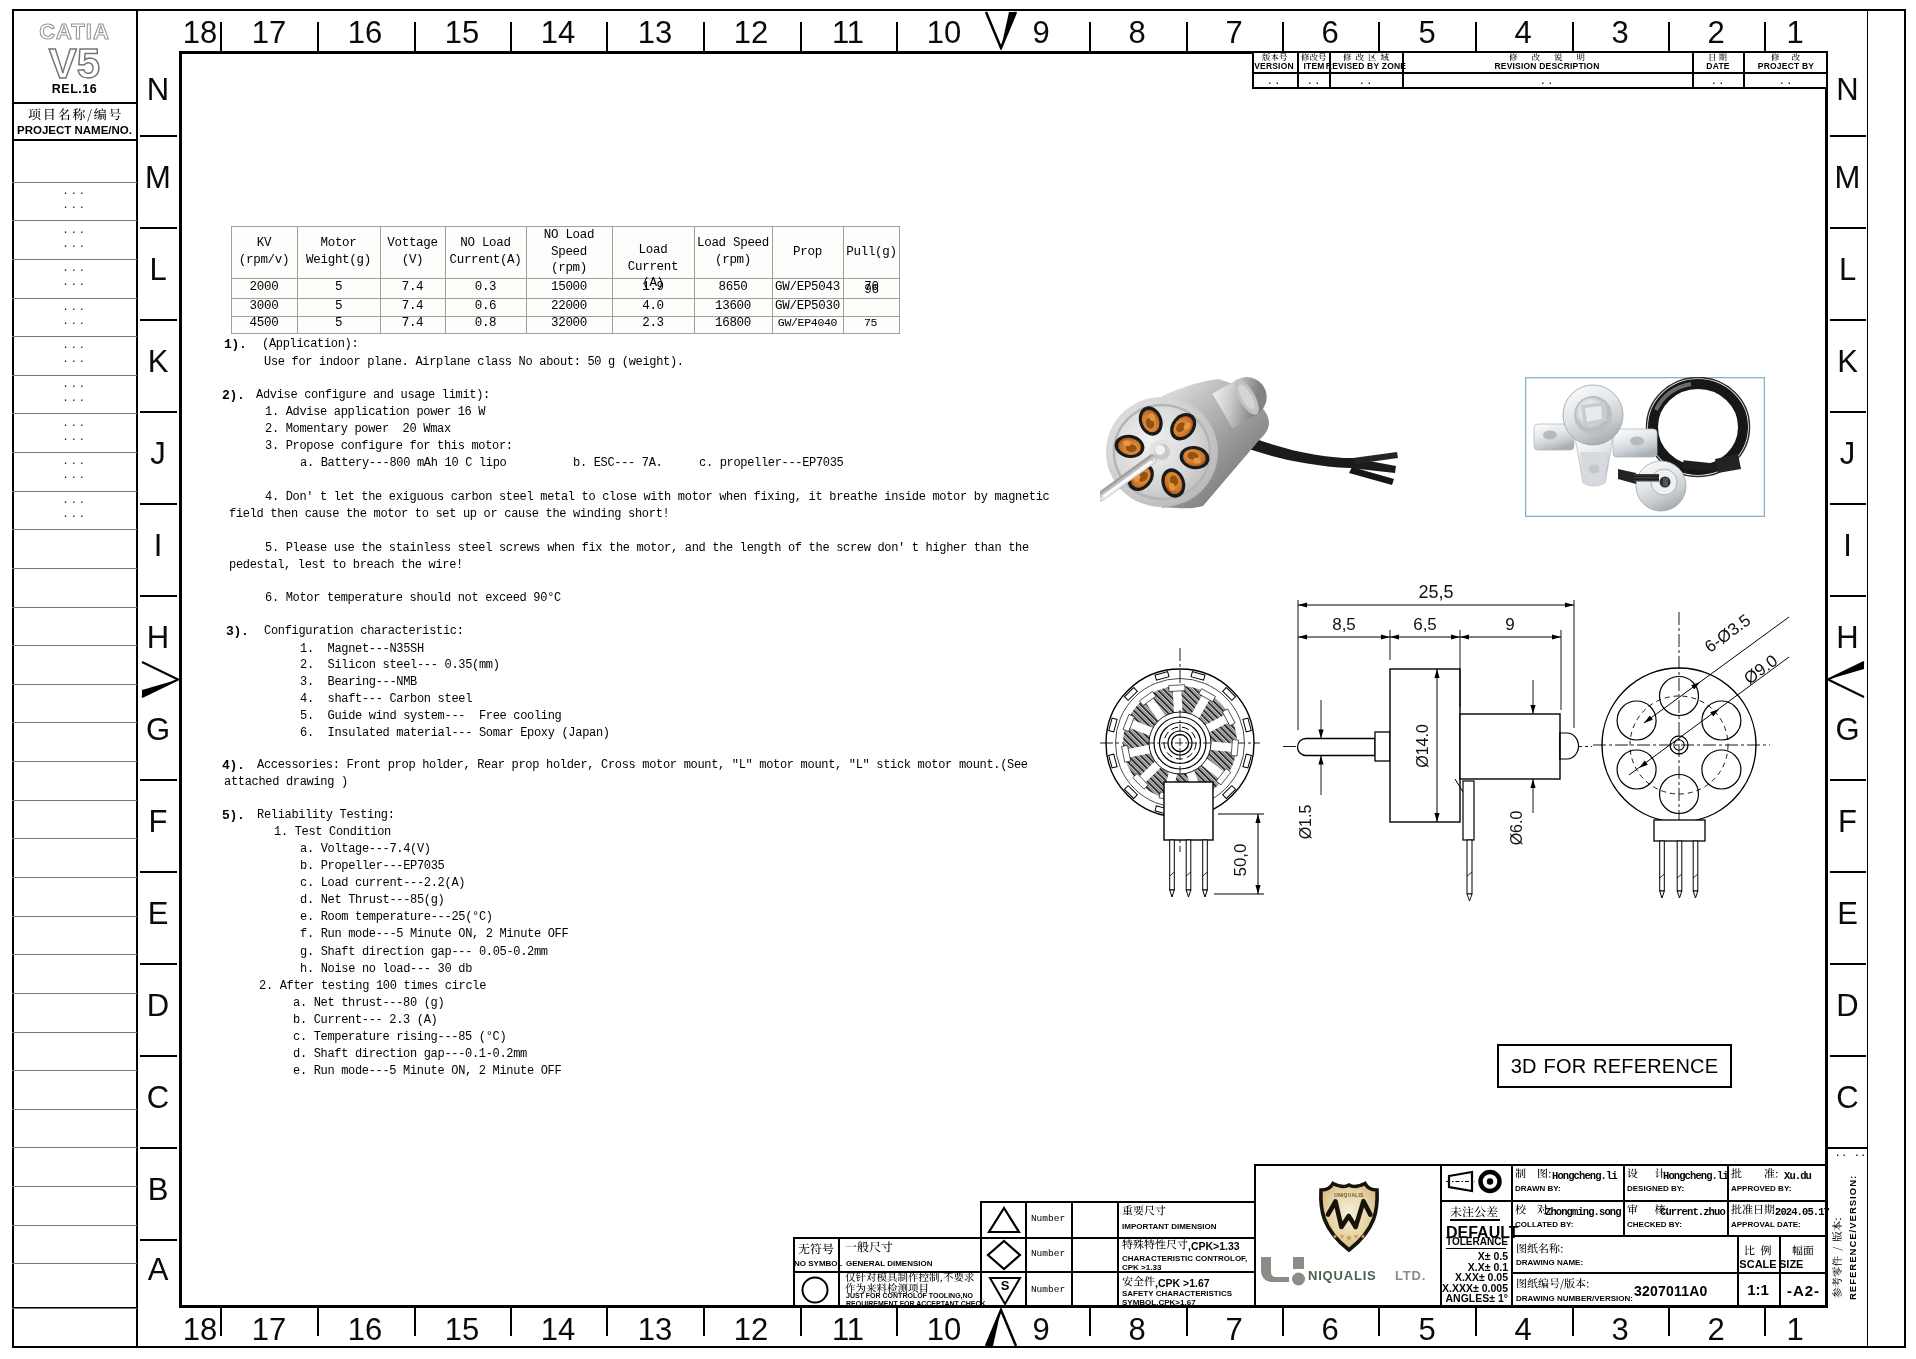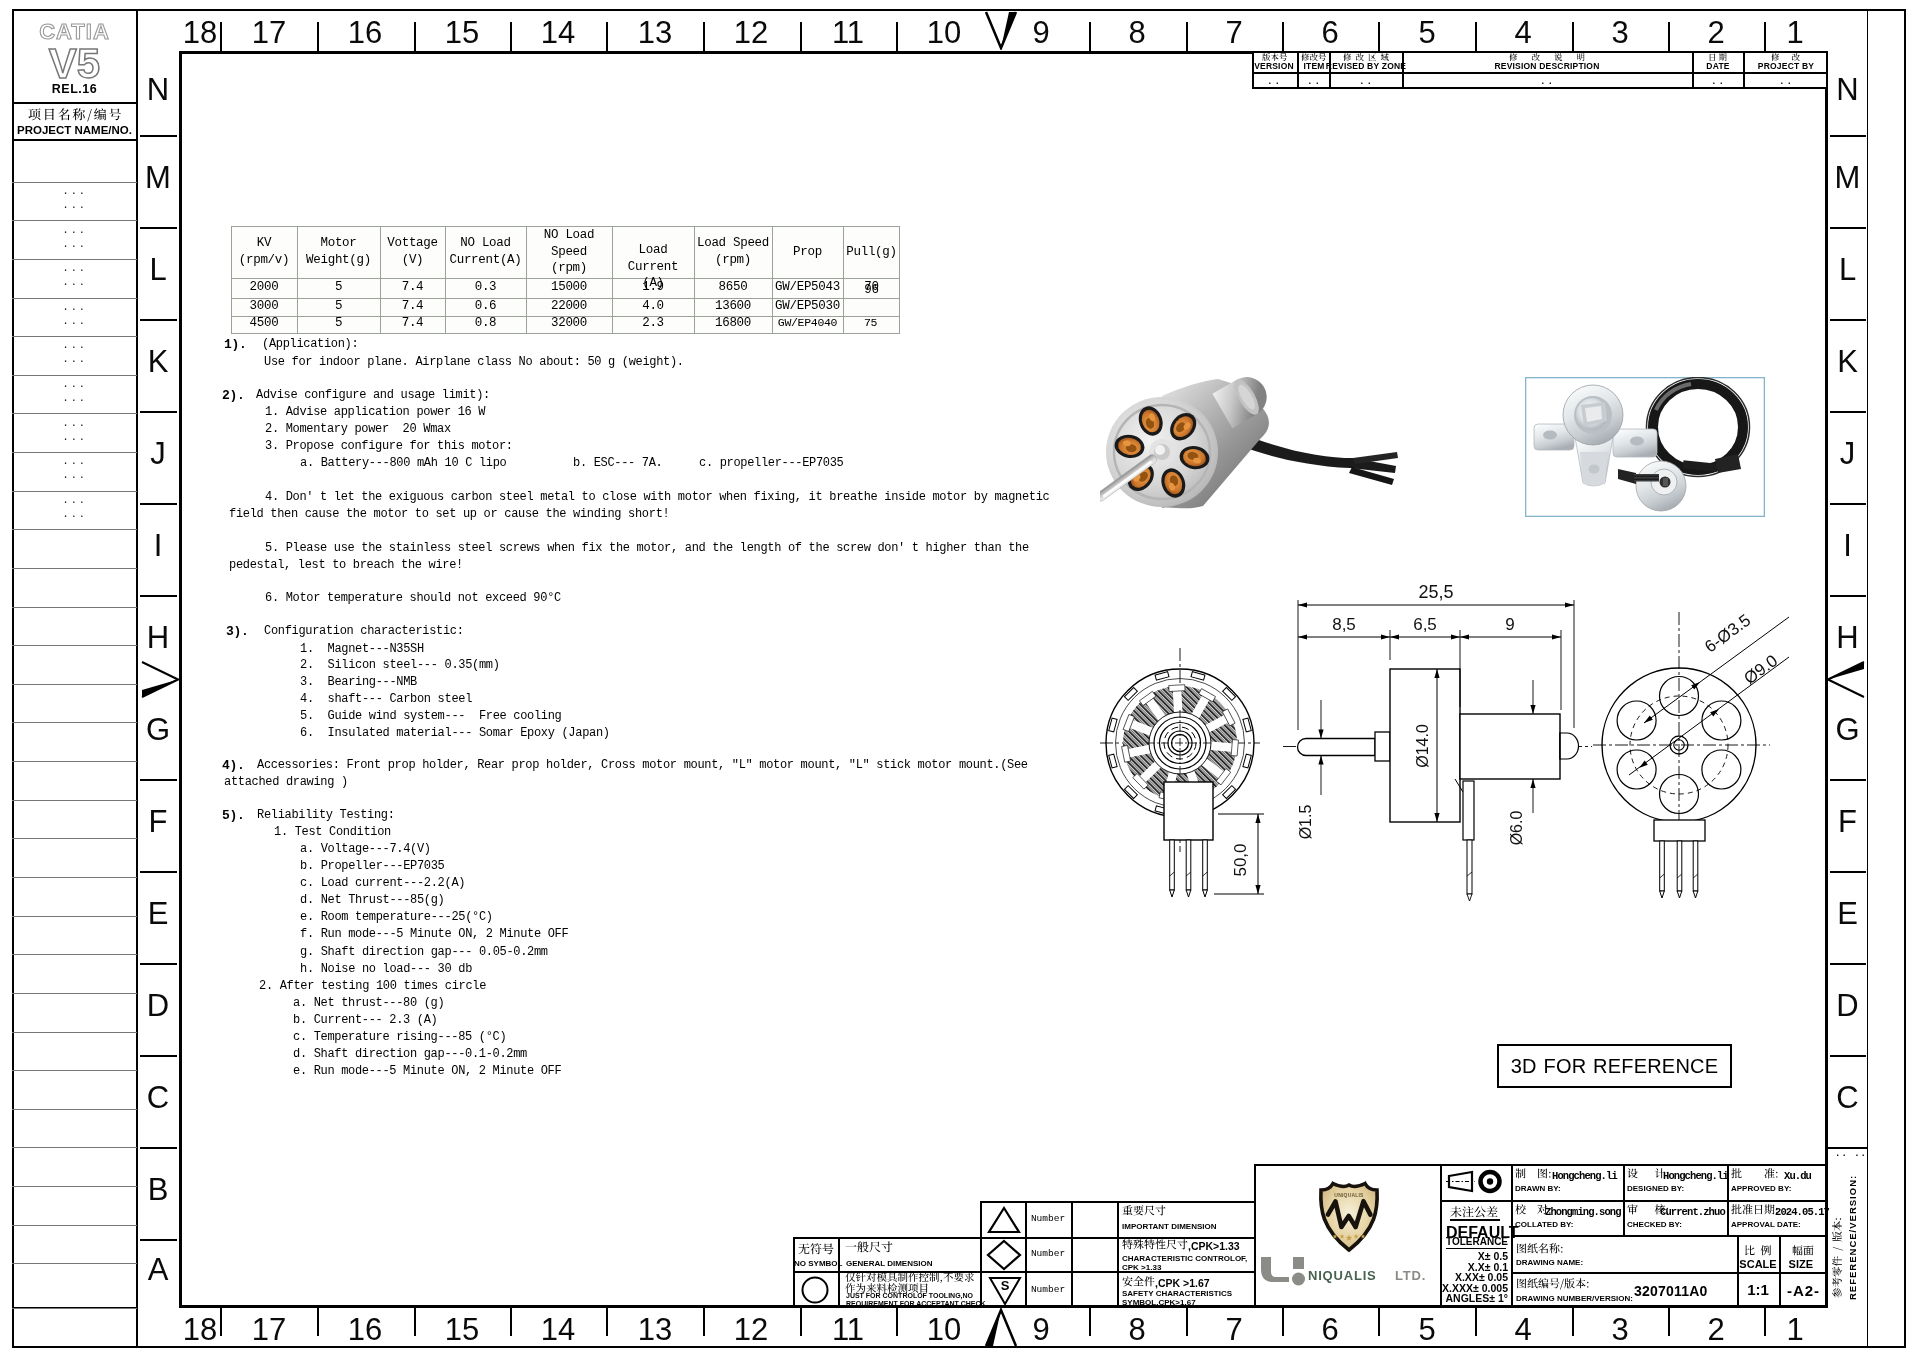--- a/index.html
+++ b/index.html
@@ -938,21 +938,21 @@
 <div class="abs tb9" style="left:1516px;top:1258px">DRAWING NAME:</div>
 
 <svg style="position:absolute;left:1744px;top:1245px" width="27.5" height="11.9" viewBox="0 0 27.5 11.9">
     <path d="M 3 0.5 Q 3 0.6 2.9 0.7 Q 2.8 0.8 2.5 0.8 V 1.2 H 1.7 V 0.5 V 0.3 Z M 1.6 9.2 Q 1.9 9.1 2.5 8.9 Q 3.1 8.7 3.9 8.5 Q 4.6 8.2 5.5 8 L 5.5 8.1 Q 5.1 8.3 4.6 8.6 Q 4 8.9 3.3 9.3 Q 2.7 9.7 1.9 10 Z M 2.3 0.9 2.5 1 V 9.2 L 1.8 9.6 L 2.1 9.2 Q 2.2 9.5 2.2 9.7 Q 2.2 9.9 2.1 10 Q 2 10.2 1.9 10.2 L 1.3 9.4 Q 1.5 9.2 1.6 9.1 Q 1.7 9 1.7 8.8 V 0.9 Z M 4.5 3.4 Q 4.5 3.4 4.6 3.5 Q 4.7 3.6 4.9 3.7 Q 5 3.8 5.2 4 Q 5.4 4.2 5.5 4.3 Q 5.5 4.5 5.2 4.5 H 2.2 V 4.2 H 3.9 Z M 10.4 3.4 Q 10.3 3.5 10.2 3.5 Q 10.1 3.5 9.9 3.4 Q 9.1 4 8.2 4.5 Q 7.3 4.9 6.5 5.2 L 6.4 5 Q 6.9 4.8 7.4 4.3 Q 7.9 3.9 8.4 3.5 Q 8.9 3 9.4 2.5 Z M 7.3 0.5 Q 7.2 0.6 7.2 0.7 Q 7.1 0.8 6.9 0.8 V 8.7 Q 6.9 8.9 7 9 Q 7.1 9.1 7.4 9.1 H 8.4 Q 8.8 9.1 9.1 9.1 Q 9.3 9.1 9.4 9 Q 9.5 9 9.6 9 Q 9.6 9 9.7 8.9 Q 9.7 8.8 9.8 8.5 Q 9.9 8.2 9.9 7.9 Q 10 7.5 10.1 7.1 H 10.2 L 10.3 8.9 Q 10.5 9 10.6 9.1 Q 10.6 9.2 10.6 9.3 Q 10.6 9.5 10.4 9.7 Q 10.3 9.8 9.8 9.8 Q 9.3 9.9 8.4 9.9 H 7.3 Q 6.8 9.9 6.5 9.8 Q 6.2 9.7 6.1 9.5 Q 6 9.3 6 8.9 V 0.4 Z M 19.6 1.1 H 22.4 L 22.9 0.4 Q 22.9 0.4 23 0.5 Q 23.1 0.6 23.3 0.7 Q 23.5 0.9 23.6 1 Q 23.8 1.2 23.9 1.3 Q 23.9 1.5 23.7 1.5 H 19.7 Z M 23.8 1.6 25 1.7 Q 24.9 1.8 24.9 1.9 Q 24.8 2 24.6 2 V 7.7 Q 24.6 7.8 24.5 7.8 Q 24.4 7.9 24.3 7.9 Q 24.1 8 24 8 H 23.8 Z M 20.8 1.2 H 21.6 V 1.3 Q 21.4 2.9 20.8 4.3 Q 20.2 5.6 19.1 6.7 L 19 6.6 Q 19.5 5.8 19.9 4.9 Q 20.2 4.1 20.4 3.1 Q 20.6 2.1 20.8 1.2 Z M 20.2 4.7 Q 20.8 4.9 21.2 5.1 Q 21.5 5.3 21.7 5.6 Q 21.9 5.8 21.9 6 Q 21.9 6.2 21.8 6.3 Q 21.7 6.4 21.5 6.5 Q 21.3 6.5 21.1 6.3 Q 21.1 6.1 20.9 5.8 Q 20.7 5.5 20.5 5.3 Q 20.3 5 20.1 4.8 Z M 25.8 0.3 27 0.5 Q 26.9 0.6 26.9 0.6 Q 26.8 0.7 26.6 0.8 V 9.2 Q 26.6 9.5 26.5 9.8 Q 26.4 10 26.1 10.1 Q 25.9 10.3 25.3 10.4 Q 25.3 10.2 25.2 10 Q 25.2 9.9 25 9.8 Q 24.9 9.6 24.7 9.6 Q 24.5 9.5 24.1 9.5 V 9.3 Q 24.1 9.3 24.2 9.3 Q 24.4 9.3 24.7 9.3 Q 24.9 9.3 25.2 9.4 Q 25.4 9.4 25.5 9.4 Q 25.7 9.4 25.7 9.3 Q 25.8 9.3 25.8 9.1 Z M 20.9 3.2 H 22.7 V 3.5 H 20.8 Z M 22.4 3.2 H 22.3 L 22.8 2.7 L 23.6 3.4 Q 23.6 3.5 23.5 3.5 Q 23.4 3.6 23.2 3.6 Q 23.1 4.6 22.8 5.5 Q 22.6 6.5 22.1 7.3 Q 21.7 8.2 21.1 8.9 Q 20.4 9.7 19.4 10.3 L 19.3 10.1 Q 20.1 9.5 20.6 8.7 Q 21.2 7.9 21.5 7 Q 21.9 6.1 22.1 5.1 Q 22.3 4.2 22.4 3.2 Z M 18 3.5 18.3 3.1 19.1 3.4 Q 19.1 3.4 19 3.5 Q 18.9 3.5 18.8 3.6 V 10.1 Q 18.8 10.1 18.6 10.2 Q 18.5 10.2 18.4 10.3 Q 18.3 10.3 18.1 10.3 H 18 Z M 18.6 0.2 19.8 0.6 Q 19.8 0.8 19.4 0.8 Q 19.1 1.8 18.8 2.7 Q 18.4 3.6 17.9 4.4 Q 17.5 5.2 17 5.8 L 16.8 5.7 Q 17.2 5 17.5 4.1 Q 17.8 3.2 18.1 2.2 Q 18.4 1.2 18.6 0.2 Z" fill="#000"></path>
   </svg>
 <div class="abs tbb" style="left:1737px;top:1258px;width:42px;text-align:center;font-size:11px">SCALE</div>
 
 <svg style="position:absolute;left:1792px;top:1245px" width="22" height="11.9" viewBox="0 0 22 11.9">
     <path d="M 5.3 9.3 H 9.7 V 9.7 H 5.3 Z M 4.8 5.7 V 5.3 L 5.7 5.7 H 9.3 L 9.8 5.2 L 10.6 5.9 Q 10.6 6 10.5 6 Q 10.4 6.1 10.2 6.1 V 10 Q 10.2 10.1 10 10.2 Q 9.8 10.3 9.5 10.3 H 9.4 V 6 H 5.6 V 10.1 Q 5.6 10.2 5.4 10.2 Q 5.2 10.3 4.9 10.3 H 4.8 Z M 5.3 2.4 V 2 L 6.3 2.4 H 8.8 L 9.2 1.9 L 10.1 2.5 Q 10 2.6 9.9 2.6 Q 9.8 2.7 9.7 2.7 V 4.8 Q 9.7 4.9 9.5 5 Q 9.3 5.1 9 5.1 H 8.8 V 2.7 H 6.1 V 5 Q 6.1 5 5.9 5.1 Q 5.8 5.2 5.5 5.2 H 5.3 Z M 5.3 7.5 H 9.7 V 7.8 H 5.3 Z M 5.8 4.3 H 9.2 V 4.6 H 5.8 Z M 4.6 1 H 9.1 L 9.6 0.3 Q 9.6 0.3 9.7 0.4 Q 9.8 0.5 10 0.6 Q 10.1 0.8 10.3 0.9 Q 10.5 1 10.6 1.2 Q 10.6 1.3 10.3 1.3 H 4.7 Z M 7.1 5.8 H 7.9 V 9.5 H 7.1 Z M 0.8 2.1 V 1.8 L 1.5 2.1 H 4 V 2.4 H 1.5 V 7.9 Q 1.5 7.9 1.4 8 Q 1.3 8.1 1.2 8.1 Q 1 8.2 0.9 8.2 H 0.8 Z M 3.5 2.1 H 3.4 L 3.8 1.7 L 4.7 2.4 Q 4.7 2.4 4.5 2.5 Q 4.4 2.6 4.2 2.6 V 7 Q 4.2 7.3 4.2 7.5 Q 4.1 7.7 4 7.8 Q 3.8 7.9 3.4 8 Q 3.4 7.8 3.4 7.7 Q 3.4 7.5 3.3 7.4 Q 3.3 7.4 3.2 7.3 Q 3.1 7.2 2.9 7.2 V 7 Q 2.9 7 3 7 Q 3.1 7 3.2 7.1 Q 3.3 7.1 3.4 7.1 Q 3.5 7.1 3.5 6.9 Z M 2.1 2.3 V 0.3 L 3.3 0.4 Q 3.3 0.5 3.2 0.6 Q 3.1 0.6 2.9 0.7 V 2.3 H 2.8 V 2.3 H 2.8 V 10.1 Q 2.8 10.1 2.8 10.2 Q 2.7 10.2 2.5 10.3 Q 2.4 10.3 2.2 10.3 H 2.1 V 2.3 H 2.2 V 2.3 Z M 11.5 1.1 H 19.9 L 20.5 0.4 Q 20.5 0.4 20.6 0.4 Q 20.7 0.5 20.9 0.7 Q 21 0.8 21.2 1 Q 21.4 1.1 21.6 1.3 Q 21.6 1.3 21.5 1.4 Q 21.4 1.4 21.3 1.4 H 11.6 Z M 12.2 3.1 V 2.7 L 13.2 3.1 H 19.8 L 20.3 2.5 L 21.2 3.3 Q 21.1 3.3 21 3.4 Q 20.9 3.4 20.7 3.5 V 10 Q 20.7 10 20.5 10.1 Q 20.3 10.2 20 10.2 H 19.9 V 3.4 H 13.1 V 10.1 Q 13.1 10.1 12.9 10.2 Q 12.7 10.3 12.4 10.3 H 12.2 Z M 15.2 5 H 17.7 V 5.4 H 15.2 Z M 15.2 7.1 H 17.7 V 7.4 H 15.2 Z M 12.7 9.1 H 20.2 V 9.4 H 12.7 Z M 15.8 1.1 H 17.1 Q 16.9 1.5 16.7 1.8 Q 16.4 2.2 16.2 2.6 Q 15.9 3 15.7 3.2 H 15.5 Q 15.5 3 15.6 2.6 Q 15.7 2.2 15.7 1.8 Q 15.8 1.4 15.8 1.1 Z M 14.7 3.1 H 15.5 V 9.3 H 14.7 Z M 17.4 3.1 H 18.2 V 9.3 H 17.4 Z" fill="#000"></path>
   </svg>
-<div class="abs tbb" style="left:1779px;top:1258px;width:34px;text-align:right;font-size:11px">SIZE</div>
+<div class="abs tbb" style="left:1779px;top:1258px;width:34px;text-align:left;font-size:11px">SIZE</div>
 
 <svg style="position:absolute;left:1516px;top:1278px" width="73.6" height="11.9" viewBox="0 0 73.6 11.9">
     <path d="M 2 10 Q 2 10.1 1.9 10.1 Q 1.8 10.2 1.7 10.3 Q 1.5 10.3 1.3 10.3 H 1.2 V 0.9 V 0.5 L 2.1 0.9 H 9.3 V 1.2 H 2 Z M 8.8 0.9 9.3 0.4 10.3 1.2 Q 10.2 1.2 10.1 1.3 Q 10 1.3 9.8 1.4 V 10 Q 9.8 10 9.7 10.1 Q 9.6 10.2 9.4 10.2 Q 9.2 10.3 9.1 10.3 H 8.9 V 0.9 Z M 5.2 1.7 Q 5.2 1.9 4.9 1.9 Q 4.7 2.3 4.3 2.8 Q 4 3.4 3.5 3.8 Q 3.1 4.3 2.6 4.7 L 2.5 4.6 Q 2.9 4.1 3.2 3.5 Q 3.5 3 3.7 2.4 Q 4 1.8 4.1 1.3 Z M 4.6 5.9 Q 5.3 5.9 5.7 6 Q 6.2 6.1 6.4 6.2 Q 6.7 6.4 6.8 6.5 Q 6.9 6.7 6.8 6.8 Q 6.8 7 6.7 7.1 Q 6.5 7.1 6.4 7.1 Q 6.1 6.8 5.7 6.5 Q 5.2 6.3 4.5 6.1 Z M 3.5 7.3 Q 4.7 7.3 5.5 7.5 Q 6.2 7.6 6.7 7.8 Q 7.2 8 7.4 8.3 Q 7.6 8.5 7.6 8.7 Q 7.6 8.9 7.5 9 Q 7.3 9.1 7.1 9 Q 6.8 8.8 6.2 8.5 Q 5.7 8.2 5 8 Q 4.3 7.7 3.5 7.5 Z M 4 2.8 Q 4.4 3.5 5.1 4 Q 5.9 4.6 6.8 4.9 Q 7.8 5.2 8.8 5.4 L 8.8 5.5 Q 8.5 5.6 8.3 5.8 Q 8.2 6 8.1 6.2 Q 6.6 5.8 5.5 5 Q 4.4 4.2 3.8 2.9 Z M 6.8 2.5 7.3 2 8.2 2.8 Q 8.1 2.8 8 2.9 Q 7.9 2.9 7.7 2.9 Q 6.9 4.1 5.6 5 Q 4.2 5.9 2.4 6.4 L 2.3 6.3 Q 3.3 5.9 4.2 5.3 Q 5.1 4.7 5.8 4 Q 6.5 3.3 6.9 2.5 Z M 7.3 2.5 V 2.8 H 4 L 4.3 2.5 Z M 9.3 9.2 V 9.6 H 1.6 V 9.2 Z M 15.7 9.4 Q 16 9.3 16.4 9.1 Q 16.8 8.9 17.4 8.7 Q 17.9 8.5 18.5 8.2 L 18.6 8.4 Q 18.3 8.6 17.9 8.9 Q 17.5 9.1 17 9.5 Q 16.5 9.8 16 10.2 Z M 15.8 1.1 16.8 1.6 H 16.6 V 2.3 Q 16.6 2.3 16.4 2.3 Q 16.2 2.3 15.8 2.3 V 1.6 Z M 16.4 1.9 16.6 2.1 V 9.4 L 15.9 9.7 L 16.2 9.4 Q 16.3 9.7 16.2 10 Q 16.1 10.2 16 10.3 L 15.4 9.5 Q 15.7 9.3 15.7 9.2 Q 15.8 9.1 15.8 9 V 1.9 Z M 19.1 1.3 Q 19 2.1 19.1 3 Q 19.1 3.9 19.2 4.7 Q 19.3 5.6 19.5 6.4 Q 19.7 7.2 20 7.9 Q 20.3 8.5 20.8 8.9 Q 20.9 9 20.9 9 Q 21 9 21.1 8.9 Q 21.2 8.7 21.3 8.4 Q 21.4 8 21.5 7.7 L 21.6 7.8 L 21.5 9.4 Q 21.6 9.7 21.7 9.9 Q 21.7 10.1 21.6 10.2 Q 21.4 10.4 21.2 10.3 Q 20.9 10.3 20.7 10.1 Q 20.5 10 20.3 9.7 Q 19.6 9.1 19.2 8.1 Q 18.8 7.2 18.6 6.1 Q 18.4 5 18.3 3.7 Q 18.3 2.5 18.2 1.3 Z M 21.2 1.1 Q 21.2 1.2 21 1.2 Q 20.9 1.2 20.7 1.1 Q 20.1 1.2 19.4 1.4 Q 18.6 1.5 17.8 1.6 Q 17 1.8 16.3 1.8 L 16.2 1.7 Q 16.9 1.5 17.7 1.3 Q 18.5 1 19.2 0.8 Q 19.9 0.5 20.4 0.3 Z M 20.8 4 Q 20.8 4 20.9 4.1 Q 21 4.2 21.1 4.3 Q 21.3 4.5 21.4 4.6 Q 21.6 4.7 21.7 4.9 Q 21.7 5 21.4 5 H 16.4 V 4.7 H 20.3 Z M 15.8 2.8 Q 15.8 2.9 15.6 3 Q 15.5 3 15.2 2.9 L 15.5 2.8 Q 15.3 3.2 14.9 3.7 Q 14.5 4.2 14 4.7 Q 13.5 5.2 13 5.7 Q 12.4 6.1 12 6.5 L 11.9 6.4 H 12.4 Q 12.4 6.8 12.2 7 Q 12.1 7.3 11.9 7.3 L 11.5 6.2 Q 11.5 6.2 11.6 6.2 Q 11.8 6.2 11.8 6.1 Q 12.2 5.8 12.6 5.3 Q 13.1 4.8 13.5 4.2 Q 13.9 3.7 14.2 3.1 Q 14.5 2.6 14.7 2.1 Z M 14.8 0.8 Q 14.7 0.9 14.6 1 Q 14.4 1 14.1 0.9 L 14.4 0.9 Q 14.3 1.2 14 1.6 Q 13.7 1.9 13.3 2.3 Q 13 2.7 12.6 3.1 Q 12.3 3.4 11.9 3.7 L 11.9 3.6 H 12.4 Q 12.4 4 12.2 4.2 Q 12.1 4.5 11.9 4.5 L 11.5 3.5 Q 11.5 3.5 11.6 3.4 Q 11.7 3.4 11.8 3.4 Q 12 3.1 12.3 2.7 Q 12.6 2.4 12.8 1.9 Q 13.1 1.5 13.3 1 Q 13.5 0.6 13.6 0.3 Z M 11.5 8.6 Q 11.8 8.5 12.4 8.4 Q 13.1 8.3 13.9 8.1 Q 14.6 7.9 15.4 7.7 L 15.5 7.9 Q 14.9 8.2 14.1 8.6 Q 13.3 9 12.2 9.5 Q 12.1 9.7 11.9 9.7 Z M 11.6 6.3 Q 11.9 6.3 12.5 6.2 Q 13.1 6.1 13.8 6 Q 14.6 5.9 15.3 5.8 L 15.4 6 Q 14.9 6.2 14 6.5 Q 13.1 6.8 12 7.2 Z M 11.6 3.5 Q 11.9 3.5 12.4 3.5 Q 12.8 3.5 13.4 3.5 Q 14 3.4 14.5 3.4 L 14.6 3.6 Q 14.3 3.7 13.9 3.8 Q 13.5 3.9 13 4.1 Q 12.5 4.3 12 4.4 Z M 27.8 10.1 Q 27.8 10.1 27.6 10.2 Q 27.4 10.3 27.2 10.3 H 27.1 V 4.8 V 4.8 L 27.9 5.2 H 27.8 Z M 28.5 0.1 Q 29 0.3 29.3 0.5 Q 29.6 0.7 29.7 0.9 Q 29.8 1.1 29.8 1.3 Q 29.8 1.5 29.7 1.6 Q 29.6 1.7 29.4 1.7 Q 29.2 1.7 29.1 1.6 Q 29 1.2 28.8 0.8 Q 28.6 0.5 28.3 0.2 Z M 26.2 1.6 V 1.3 L 27.1 1.7 H 27 V 4.3 Q 27 5 26.9 5.8 Q 26.9 6.6 26.7 7.4 Q 26.5 8.2 26.1 9 Q 25.7 9.7 25.1 10.4 L 24.9 10.2 Q 25.5 9.4 25.8 8.4 Q 26.1 7.4 26.1 6.3 Q 26.2 5.3 26.2 4.3 V 1.7 Z M 31.3 5.2 31.7 4.8 32.5 5.4 Q 32.4 5.5 32.1 5.6 V 9.4 Q 32.1 9.7 32.1 9.9 Q 32 10.1 31.8 10.2 Q 31.6 10.3 31.2 10.3 Q 31.2 10.2 31.2 10.1 Q 31.1 9.9 31.1 9.8 Q 31 9.8 30.9 9.7 Q 30.7 9.7 30.5 9.6 V 9.5 Q 30.5 9.5 30.7 9.5 Q 30.8 9.5 31 9.5 Q 31.2 9.5 31.2 9.5 Q 31.3 9.5 31.4 9.5 Q 31.4 9.4 31.4 9.3 V 5.2 Z M 30.6 9.2 Q 30.6 9.2 30.4 9.3 Q 30.3 9.3 30.1 9.3 H 30 V 5.2 H 30.6 Z M 29.2 9.6 Q 29.2 9.6 29 9.7 Q 28.9 9.8 28.7 9.8 H 28.6 V 5.2 H 29.2 Z M 31.1 1.7 31.5 1.3 32.3 1.9 Q 32.3 2 32.2 2 Q 32.1 2.1 32 2.1 V 4.1 Q 32 4.1 31.8 4.2 Q 31.7 4.3 31.6 4.3 Q 31.4 4.3 31.3 4.3 H 31.2 V 1.7 Z M 31.9 7.1 V 7.4 H 27.5 V 7.1 Z M 31.9 5.2 V 5.5 H 27.5 V 5.2 Z M 31.7 3.5 V 3.8 H 26.7 V 3.5 Z M 31.7 1.7 V 2 H 26.7 V 1.7 Z M 26.2 2.9 Q 26.1 3 26 3 Q 25.8 3.1 25.5 2.9 L 25.8 2.9 Q 25.6 3.3 25.3 3.7 Q 24.9 4.2 24.5 4.7 Q 24.1 5.2 23.7 5.7 Q 23.3 6.1 22.9 6.5 L 22.9 6.4 H 23.3 Q 23.3 6.8 23.2 7 Q 23.1 7.2 22.9 7.3 L 22.4 6.2 Q 22.4 6.2 22.5 6.2 Q 22.7 6.2 22.7 6.1 Q 23 5.8 23.4 5.3 Q 23.7 4.8 24.1 4.3 Q 24.4 3.7 24.7 3.2 Q 24.9 2.7 25.1 2.3 Z M 25.3 0.8 Q 25.2 0.9 25.1 0.9 Q 24.9 1 24.6 0.9 L 24.9 0.8 Q 24.7 1.3 24.4 1.8 Q 24 2.4 23.6 2.9 Q 23.1 3.4 22.7 3.8 L 22.7 3.7 H 23.2 Q 23.1 4.1 23 4.3 Q 22.9 4.5 22.7 4.6 L 22.3 3.5 Q 22.3 3.5 22.4 3.5 Q 22.5 3.5 22.6 3.4 Q 22.8 3.2 23 2.8 Q 23.3 2.4 23.5 1.9 Q 23.7 1.5 23.9 1 Q 24 0.6 24.1 0.3 Z M 22.4 8.6 Q 22.8 8.5 23.3 8.4 Q 23.8 8.3 24.4 8.1 Q 25 7.9 25.7 7.7 L 25.7 7.8 Q 25.3 8.1 24.7 8.5 Q 24 8.9 23.2 9.4 Q 23.2 9.6 23 9.7 Z M 22.6 6.3 Q 22.9 6.3 23.4 6.2 Q 23.9 6.2 24.5 6.1 Q 25.1 6 25.8 5.9 L 25.8 6.1 Q 25.5 6.2 25.1 6.4 Q 24.6 6.5 24.1 6.7 Q 23.5 6.9 23 7.1 Z M 22.5 3.6 Q 22.8 3.6 23.2 3.6 Q 23.6 3.6 24.1 3.6 Q 24.5 3.6 25 3.6 L 25.1 3.7 Q 24.7 3.9 24.1 4 Q 23.5 4.2 22.8 4.4 Z M 37.2 5 Q 37.1 5.3 36.9 5.6 Q 36.8 6 36.6 6.4 Q 36.4 6.8 36.3 7 H 36.4 L 36 7.4 L 35.1 6.8 Q 35.2 6.7 35.5 6.6 Q 35.7 6.5 35.8 6.5 L 35.5 6.9 Q 35.6 6.6 35.7 6.3 Q 35.9 5.9 36 5.6 Q 36.2 5.2 36.2 5 Z M 41.1 6.7 41.5 6.2 42.4 7 Q 42.3 7.1 42 7.1 Q 41.9 7.8 41.7 8.4 Q 41.5 9 41.3 9.4 Q 41.1 9.8 40.8 10 Q 40.6 10.2 40.2 10.3 Q 39.9 10.3 39.5 10.3 Q 39.5 10.2 39.4 10 Q 39.4 9.9 39.2 9.8 Q 39.1 9.7 38.7 9.6 Q 38.4 9.5 38 9.4 L 38 9.2 Q 38.3 9.3 38.7 9.3 Q 39 9.3 39.4 9.4 Q 39.7 9.4 39.9 9.4 Q 40 9.4 40.1 9.4 Q 40.2 9.3 40.3 9.3 Q 40.5 9.1 40.7 8.8 Q 40.8 8.4 41 7.9 Q 41.1 7.3 41.2 6.7 Z M 41.6 6.7 V 7 H 35.9 L 36 6.7 Z M 42.6 4.2 Q 42.6 4.2 42.7 4.2 Q 42.8 4.3 42.9 4.4 Q 43.1 4.6 43.3 4.7 Q 43.4 4.9 43.6 5 Q 43.5 5.2 43.3 5.2 H 33.6 L 33.5 4.9 H 42 Z M 40.7 0.8 41.2 0.3 42.1 1.1 Q 42.1 1.1 42 1.2 Q 41.9 1.2 41.7 1.3 V 3.9 Q 41.7 3.9 41.6 4 Q 41.4 4.1 41.3 4.1 Q 41.1 4.1 41 4.1 H 40.8 V 0.8 Z M 36.2 4.1 Q 36.2 4.1 36.1 4.2 Q 36 4.2 35.8 4.3 Q 35.7 4.3 35.5 4.3 H 35.4 V 0.8 V 0.4 L 36.3 0.8 H 41.4 V 1.1 H 36.2 Z M 41.3 3.3 V 3.6 H 35.9 V 3.3 Z M 44.1 11.4 47.3 0.9 H 47.9 L 44.7 11.4 Z M 58.3 1.2 Q 58.2 1.3 57.9 1.2 Q 57.4 1.3 56.9 1.3 Q 56.3 1.4 55.7 1.5 Q 55.1 1.5 54.6 1.5 Q 54.1 1.5 53.7 1.5 L 53.7 1.4 Q 54.2 1.3 54.9 1.1 Q 55.5 0.9 56.2 0.7 Q 56.9 0.5 57.6 0.3 Z M 51 5.6 51.4 5.1 52.4 5.8 Q 52.3 5.9 52.2 6 Q 52.1 6 51.9 6.1 V 9.9 Q 51.9 10 51.8 10 Q 51.7 10.1 51.5 10.2 Q 51.4 10.2 51.2 10.2 H 51.1 V 5.6 Z M 51.4 5.6 V 5.9 H 49.4 V 5.6 Z M 52.3 2.9 Q 52.3 2.9 52.5 3 Q 52.6 3.1 52.8 3.3 Q 53 3.5 53.1 3.7 Q 53.1 3.8 52.8 3.8 H 49.4 V 3.5 H 51.9 Z M 52.1 0.4 Q 52.1 0.5 52 0.6 Q 51.9 0.6 51.7 0.7 V 3.7 H 50.9 V 0.3 Z M 50.2 0.7 Q 50.2 0.8 50.1 0.9 Q 50 1 49.8 1 V 5.8 Q 49.8 6.7 49.7 7.6 Q 49.6 8.4 49.3 9.1 Q 49 9.7 48.5 10.4 L 48.3 10.2 Q 48.8 9.3 48.9 8.3 Q 49 7.2 49 5.8 V 0.6 Z M 54.7 3.7 Q 54.9 4.8 55.2 5.7 Q 55.5 6.7 56.1 7.4 Q 56.6 8.1 57.3 8.7 Q 57.9 9.2 58.8 9.6 L 58.7 9.7 Q 58.5 9.7 58.3 9.9 Q 58.1 10.1 57.9 10.3 Q 57.2 9.9 56.6 9.2 Q 56 8.6 55.6 7.8 Q 55.2 7 54.9 6 Q 54.6 5 54.5 3.8 Z M 57 3.7 57.5 3.2 58.4 4 Q 58.3 4 58.2 4.1 Q 58.1 4.1 57.9 4.1 Q 57.7 5.1 57.3 6 Q 57 6.9 56.4 7.7 Q 55.8 8.5 55 9.2 Q 54.2 9.9 53.1 10.4 L 52.9 10.2 Q 54.2 9.5 55 8.5 Q 55.9 7.5 56.4 6.2 Q 56.9 5 57.2 3.7 Z M 53.3 1.2 V 1 L 54.2 1.4 H 54.1 V 4.6 Q 54.1 5.3 54 6.1 Q 54 6.9 53.8 7.6 Q 53.6 8.4 53.2 9.1 Q 52.8 9.8 52.1 10.4 L 51.9 10.2 Q 52.5 9.4 52.8 8.5 Q 53.1 7.6 53.2 6.6 Q 53.3 5.6 53.3 4.6 V 1.4 Z M 57.5 3.7 V 4 H 53.7 V 3.7 Z M 65 2.7 Q 65.3 3.5 65.8 4.2 Q 66.3 5 67 5.6 Q 67.6 6.2 68.2 6.7 Q 68.9 7.3 69.6 7.6 L 69.5 7.7 Q 69.3 7.7 69 7.9 Q 68.8 8.1 68.7 8.4 Q 67.9 7.8 67.1 7 Q 66.4 6.2 65.8 5.1 Q 65.2 4 64.8 2.7 Z M 64.5 2.8 Q 63.9 4.7 62.6 6.2 Q 61.3 7.7 59.5 8.8 L 59.3 8.7 Q 60.3 7.9 61.1 6.9 Q 62 6 62.6 4.9 Q 63.2 3.8 63.5 2.7 H 64.5 Z M 65.3 0.3 Q 65.3 0.5 65.2 0.5 Q 65.1 0.6 64.9 0.7 V 10 Q 64.9 10.1 64.8 10.2 Q 64.7 10.2 64.5 10.3 Q 64.4 10.3 64.2 10.3 H 64 V 0.2 Z M 66.3 6.8 Q 66.3 6.8 66.4 6.9 Q 66.5 7 66.7 7.1 Q 66.8 7.3 67 7.4 Q 67.2 7.6 67.3 7.7 Q 67.3 7.9 67 7.9 H 61.8 L 61.7 7.6 H 65.7 Z M 68.2 1.9 Q 68.2 1.9 68.3 2 Q 68.4 2.1 68.6 2.2 Q 68.7 2.3 68.9 2.5 Q 69.1 2.7 69.3 2.8 Q 69.2 3 69 3 H 59.8 L 59.8 2.7 H 67.6 Z M 71.8 9.6 Q 71.5 9.6 71.3 9.4 Q 71.1 9.2 71.1 8.9 Q 71.1 8.6 71.3 8.4 Q 71.5 8.2 71.8 8.2 Q 72.1 8.2 72.3 8.4 Q 72.5 8.6 72.5 8.9 Q 72.5 9.2 72.3 9.4 Q 72.1 9.6 71.8 9.6 Z M 71.8 5.3 Q 71.5 5.3 71.3 5.1 Q 71.1 4.9 71.1 4.6 Q 71.1 4.3 71.3 4 Q 71.5 3.8 71.8 3.8 Q 72.1 3.8 72.3 4 Q 72.5 4.3 72.5 4.6 Q 72.5 4.9 72.3 5.1 Q 72.1 5.3 71.8 5.3 Z" fill="#000"></path>
   </svg>
 <div class="abs tb9" style="left:1516px;top:1294px">DRAWING NUMBER/VERSION:</div>
 <div class="abs" style="left:1634px;top:1283px;font-size:14px;font-weight:bold;letter-spacing:0.2px">3207011A0</div>
 <div class="abs" style="left:1737px;top:1281px;width:42px;text-align:center;font-size:15px;font-weight:bold">1:1</div>
 <div class="abs" style="left:1779px;top:1282px;width:49px;text-align:center;font-size:15px;font-weight:bold;letter-spacing:1px">-A2-</div>
 
 <div class="abs" style="left:1828px;top:1147px;width:40px;height:1.5px;background:#000"></div>

